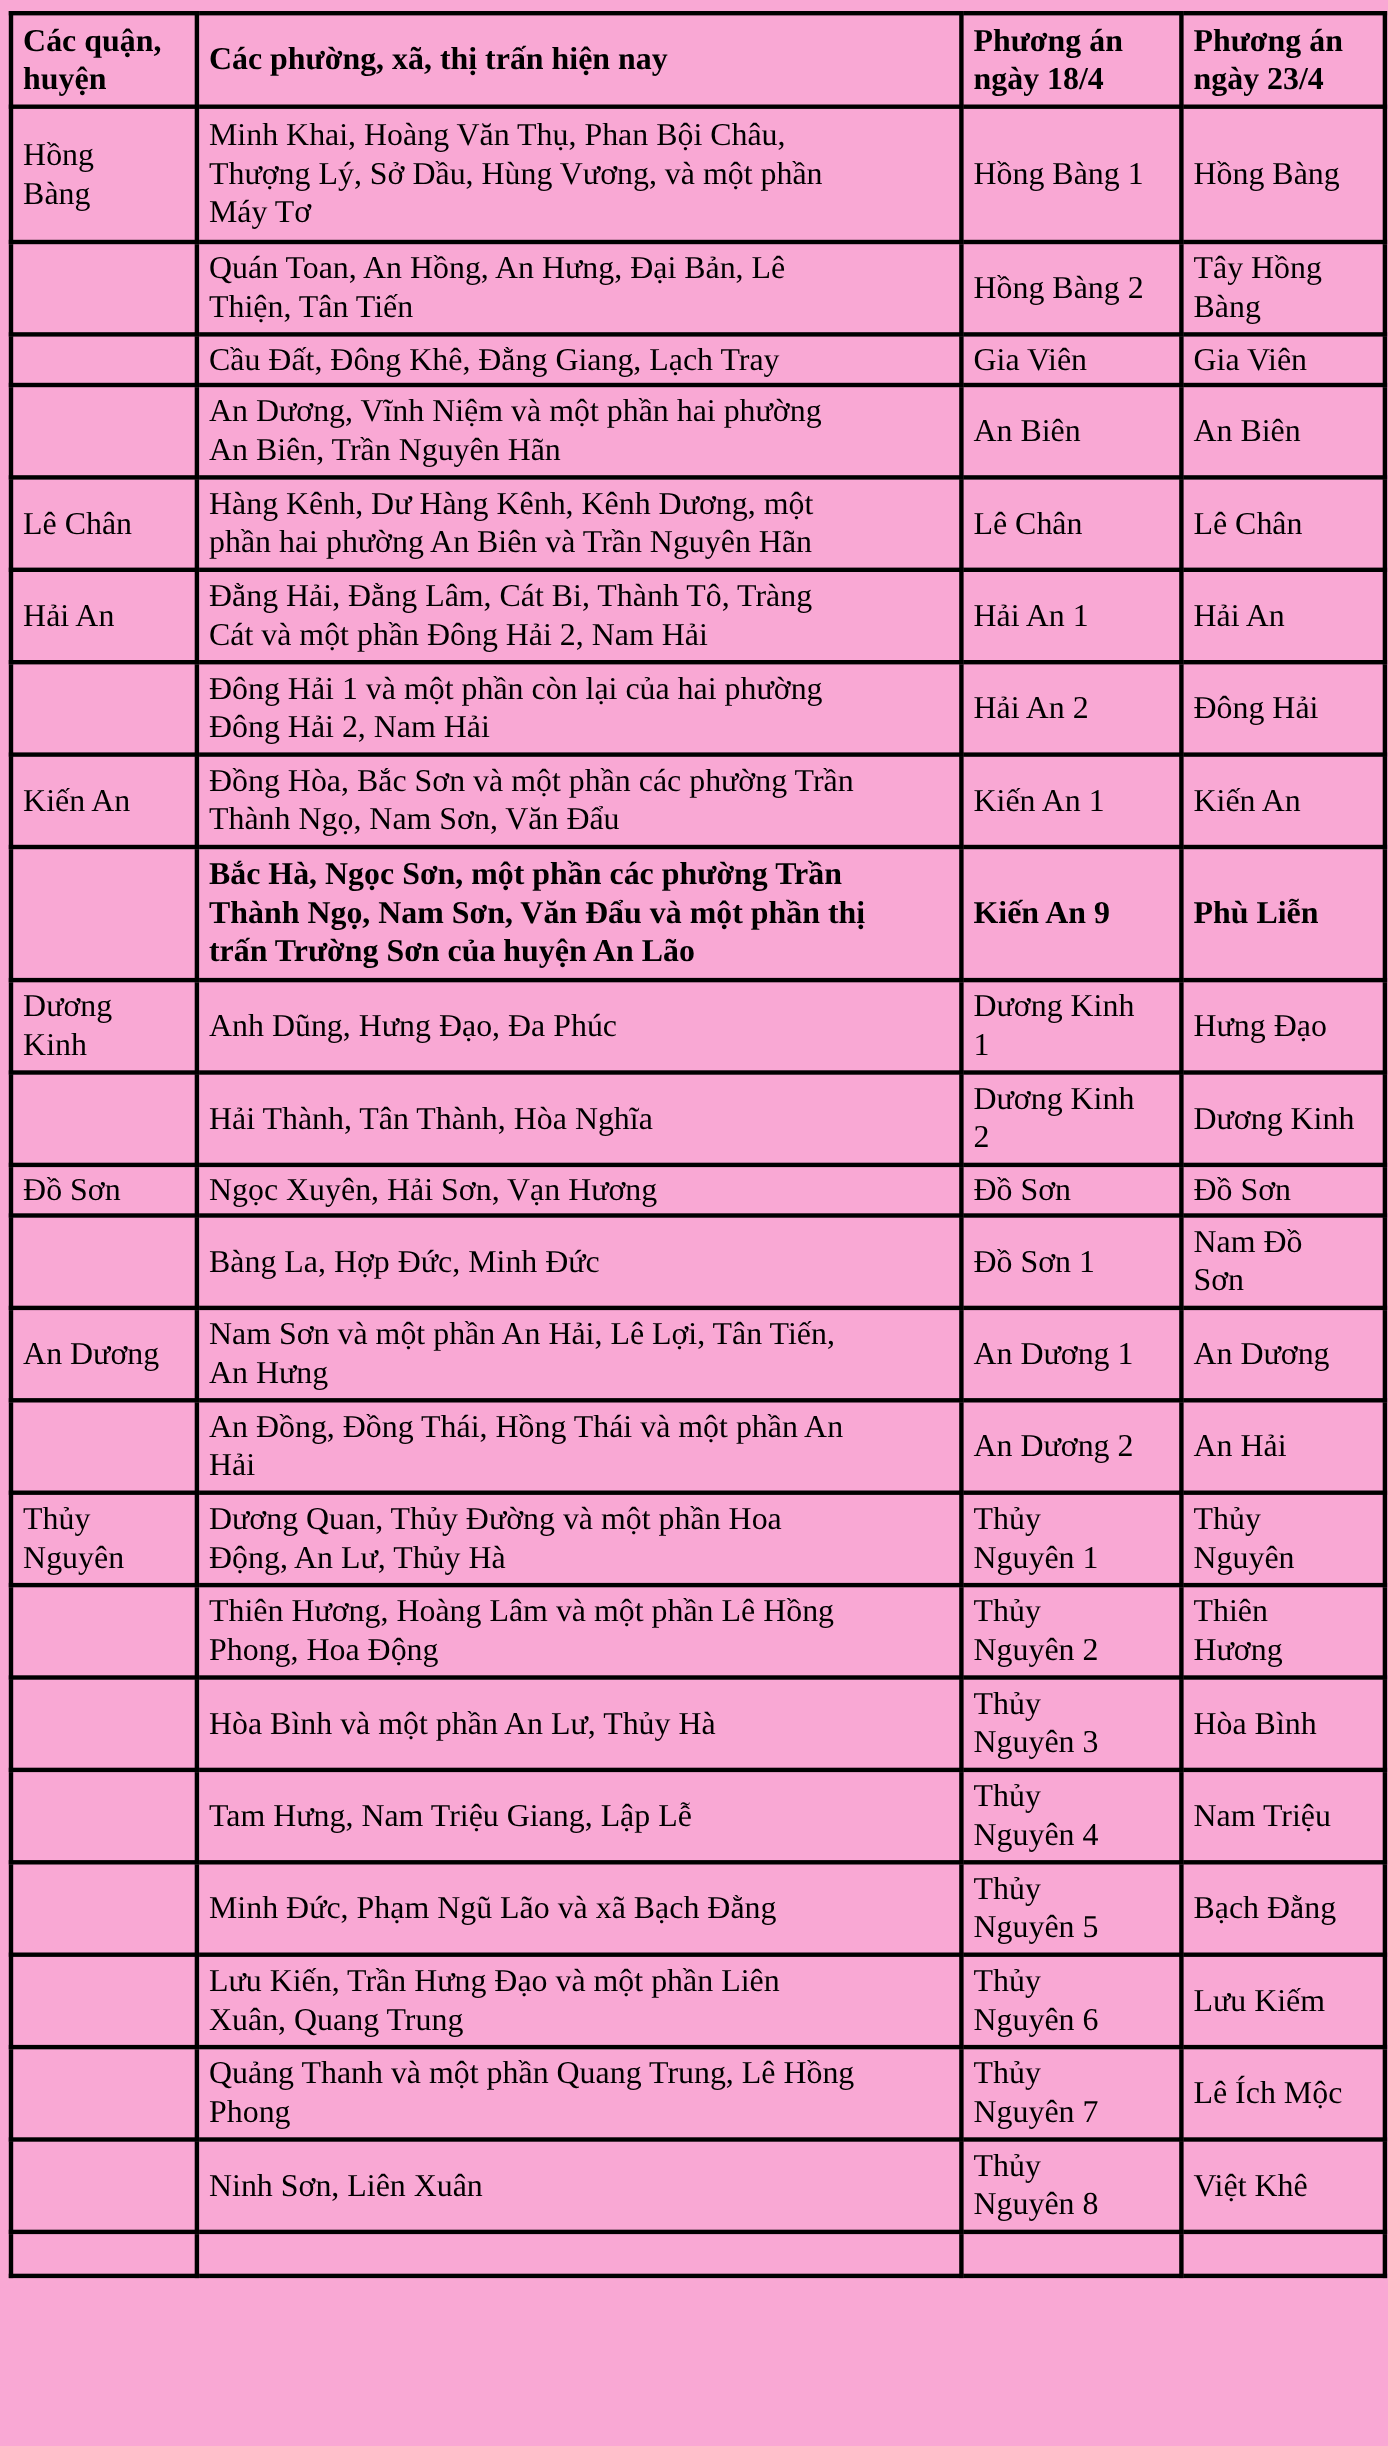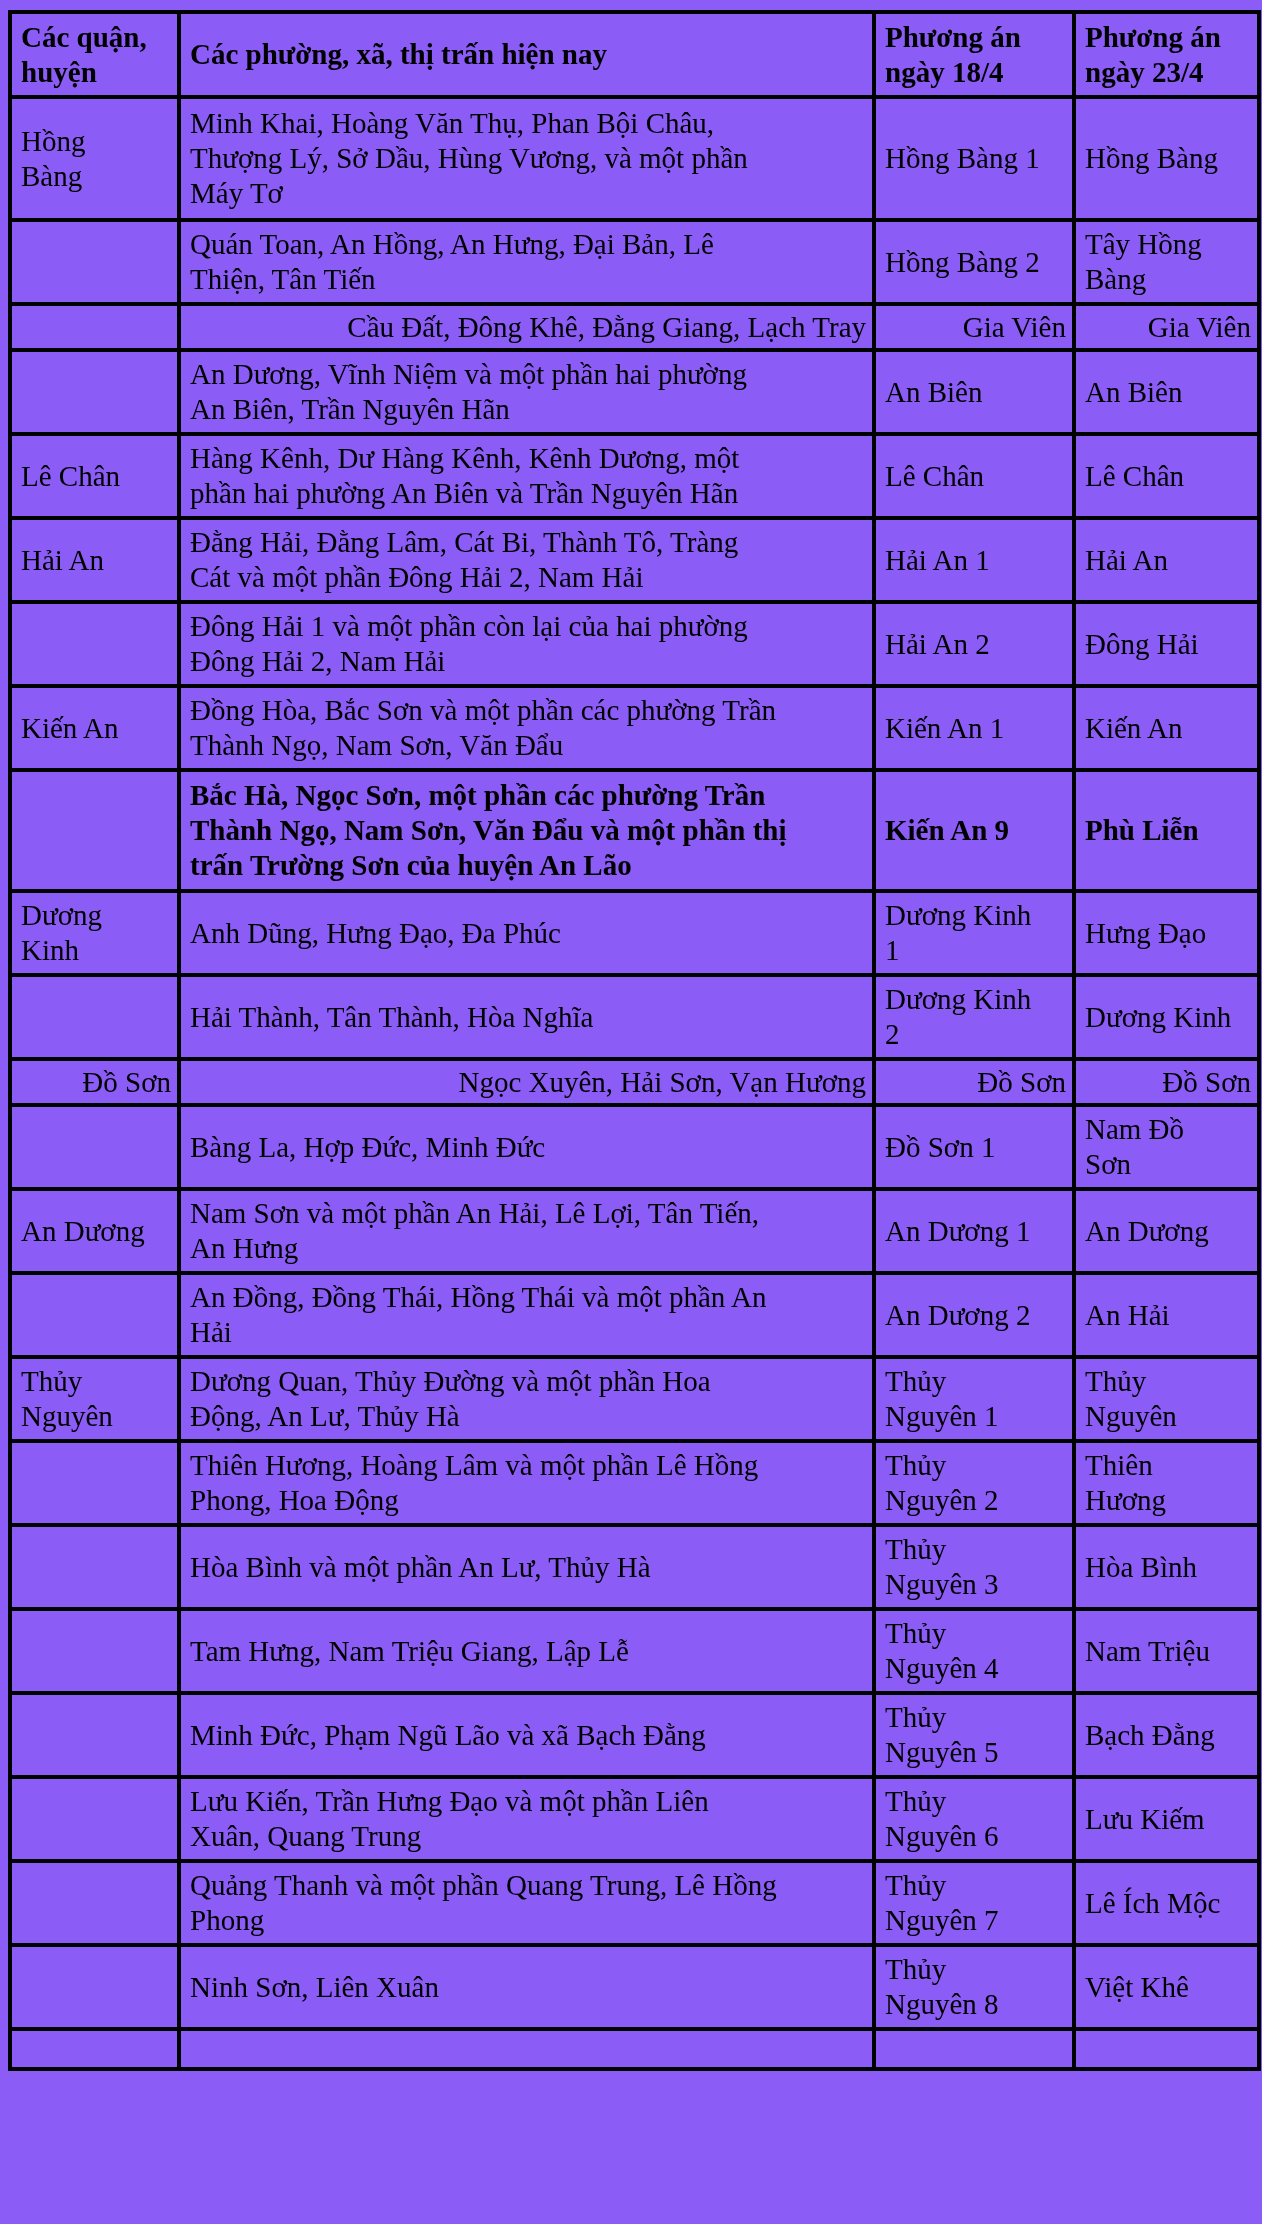--- a/index.html
+++ b/index.html
@@ -1,21 +1,21 @@
 <!DOCTYPE html>
 <html><head>
 <meta charset="utf-8">
 <style>
   html, body { margin: 0; padding: 0; background: #ffffff; }
   .page {
     position: relative;
     width: 1262px;
     height: 2224px;
     overflow: hidden;
-    background: #8b5cf6;
+    background: #f9a8d4;
   }
   table.admin-table {
     border-collapse: collapse;
     table-layout: fixed;
     margin: 10px 0 0 8px;
     width: 1249px;
     font-family: "Liberation Serif", serif;
     font-size: 29px;
     line-height: 35px;
     color: #000000;
@@ -28,21 +28,21 @@
     white-space: pre-line;
     overflow: hidden;
     box-sizing: border-box;
     font-weight: normal;
   }
   table.admin-table th { font-weight: bold; }
   tr.rh-hdr  th { height: 85px; }
   tr.rh-tall td { height: 123px; }
   tr.rh-tall2 td { height: 121px; font-weight: bold; }
   tr.rh-med  td { height: 84px; }
-  tr.rh-short td { height: 46px; text-align: right; }
+  tr.rh-short td { height: 46px; }
   tr.rh-part td { height: 40px; }
 </style>
 </head>
 <body>
 
 <div class="page">
   <table class="admin-table">
     <colgroup>
       <col style="width:169px">
       <col style="width:695px">

